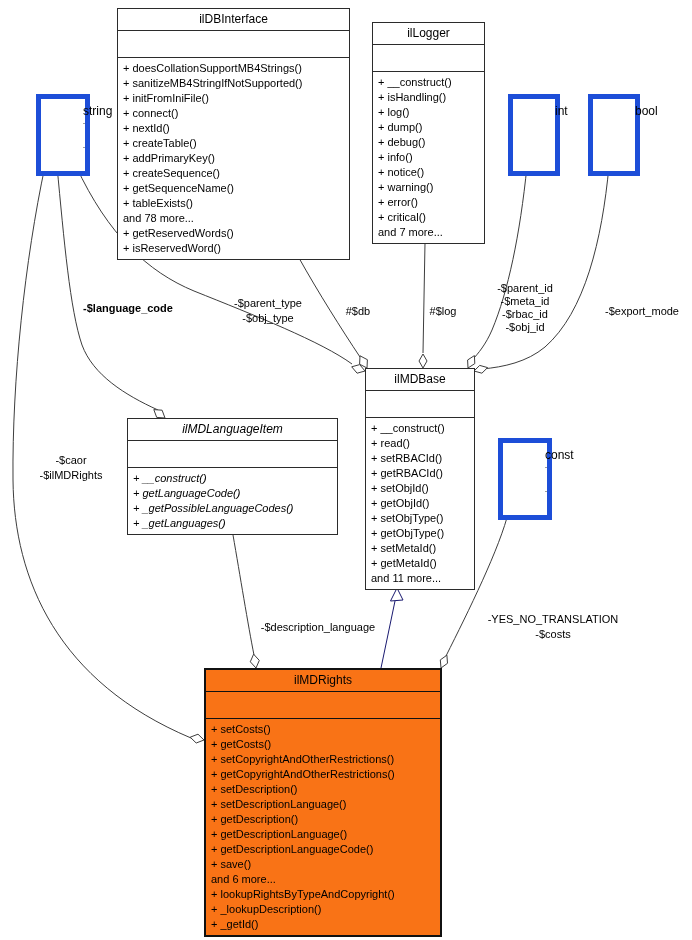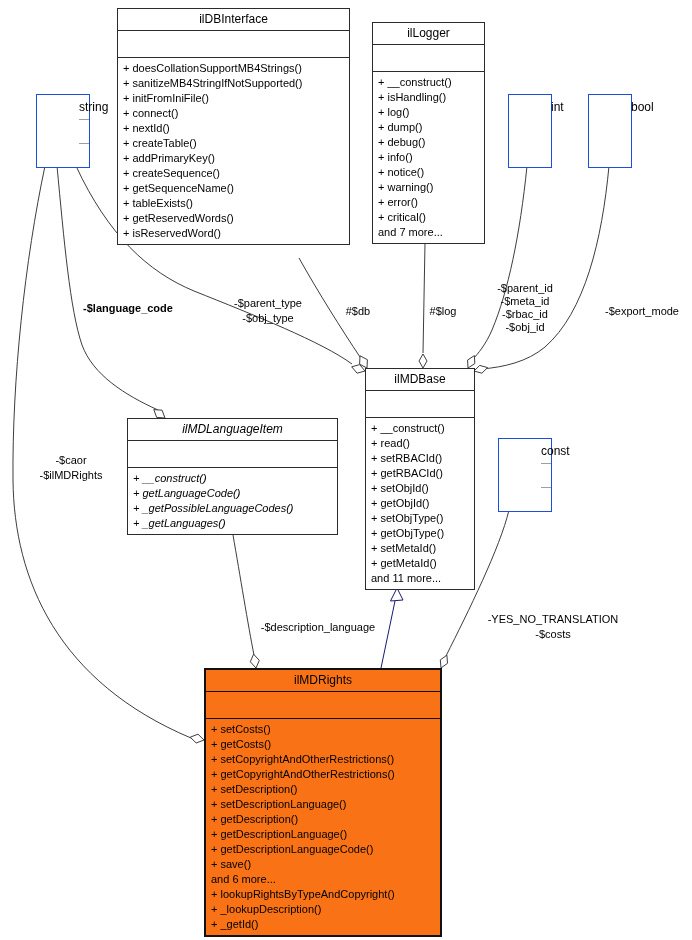--- a/index.html
+++ b/index.html
@@ -18,21 +18,21 @@
     height:21px;line-height:21px;text-align:center;font-size:12px;
     border-bottom:1px solid #2b2b2b;white-space:nowrap;overflow:hidden;
   }
   .emp{height:26px;border-bottom:1px solid #2b2b2b;}
   .cls.highlight .ttl{border-bottom:1px solid #111;}
   .cls.highlight .emp{border-bottom:1px solid #111;}
   .methods{padding:3px 5px;}
   .m{line-height:15px;white-space:nowrap;font-size:11px;}
   .prim{
     position:absolute;z-index:2;background:#ffffff;
-    border:1px solid #1d4ed8;box-sizing:border-box;padding-left:42px;
+    border:5px solid #1d4ed8;box-sizing:border-box;padding-left:42px;
   }
   .pttl{height:24px;line-height:24px;text-align:center;font-size:12px;border-bottom:1px solid #9e9e9e;}
   .prow{height:23px;border-bottom:1px solid #9e9e9e;}
   .prow:last-child{border-bottom:none;}
   .elabel{
     position:absolute;z-index:3;font-size:11px;line-height:15px;
     text-align:center;white-space:nowrap;color:#000;
   }
   .elabel.tight{line-height:13px;}
 </style>
@@ -77,20 +77,21 @@
       <div class="m">+ doesCollationSupportMB4Strings()</div>
       <div class="m">+ sanitizeMB4StringIfNotSupported()</div>
       <div class="m">+ initFromIniFile()</div>
       <div class="m">+ connect()</div>
       <div class="m">+ nextId()</div>
       <div class="m">+ createTable()</div>
       <div class="m">+ addPrimaryKey()</div>
       <div class="m">+ createSequence()</div>
       <div class="m">+ getSequenceName()</div>
       <div class="m">+ tableExists()</div>
+      <div class="m">and 78 more...</div>
       <div class="m">+ getReservedWords()</div>
       <div class="m">+ isReservedWord()</div>
     </div>
   </div>
 
   <div class="cls" style="left:372px;top:22px;width:113px;">
     <div class="ttl">ilLogger</div>
     <div class="emp"></div>
     <div class="methods">
       <div class="m">+ __construct()</div>

